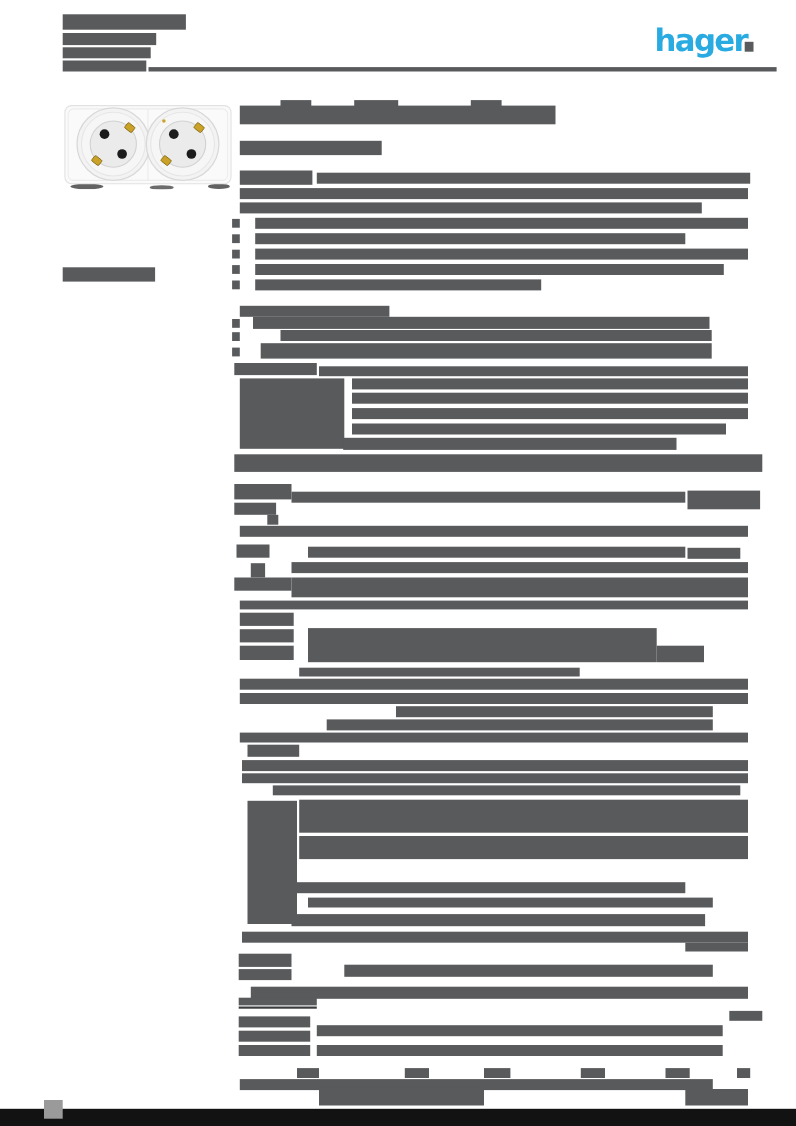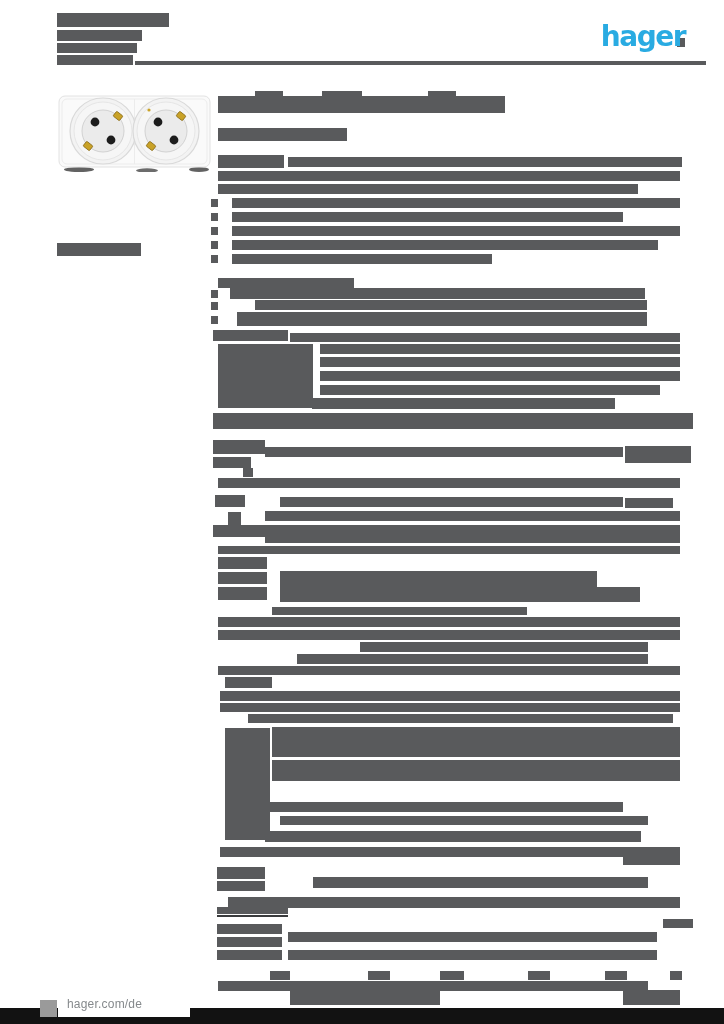--- a/index.html
+++ b/index.html
@@ -2,21 +2,20 @@
 <html style="--bar: #595a5c;"><head>
 <meta charset="utf-8">
 <style>
   html,body{margin:0;padding:0;background:#ffffff;}
   .page{
     position:relative;
     width:724px;height:1024px;
     background:#ffffff;
     overflow:hidden;
     font-family:"Liberation Sans", sans-serif;
-    text-align:right;
   }
   .bar{
     position:absolute;
     background:var(--bar,#595a5c);
   }
   .logo{
     position:absolute;
     left:595px;top:22px;
     width:90px;height:32px;
     font-family:"DejaVu Sans", sans-serif;
@@ -198,17 +197,14 @@
         <circle cx="117" cy="57" r="4.4" fill="#1c1c1c"></circle>
         <rect x="120" y="30" width="8" height="6" rx="1" transform="rotate(38 124 33)" fill="#c9a227" stroke="#8a6d1a" stroke-width="0.8"></rect>
         <rect x="90" y="60" width="8" height="6" rx="1" transform="rotate(38 94 63)" fill="#c9a227" stroke="#8a6d1a" stroke-width="0.8"></rect>
         <circle cx="92" cy="27" r="1.6" fill="#c9a227"></circle>
       </g>
     </svg>
   </div>
 
   <div class="footer-bar" style="background: rgb(18, 18, 18);"></div>
   <div class="footer-square" style="background: rgb(154, 154, 154);"></div>
-  <div class="footer-linkbox">
-    <span style="color: rgb(133, 137, 140);">hager.com/de</span>
-  </div>
 
 </div>
 
 </body></html>

